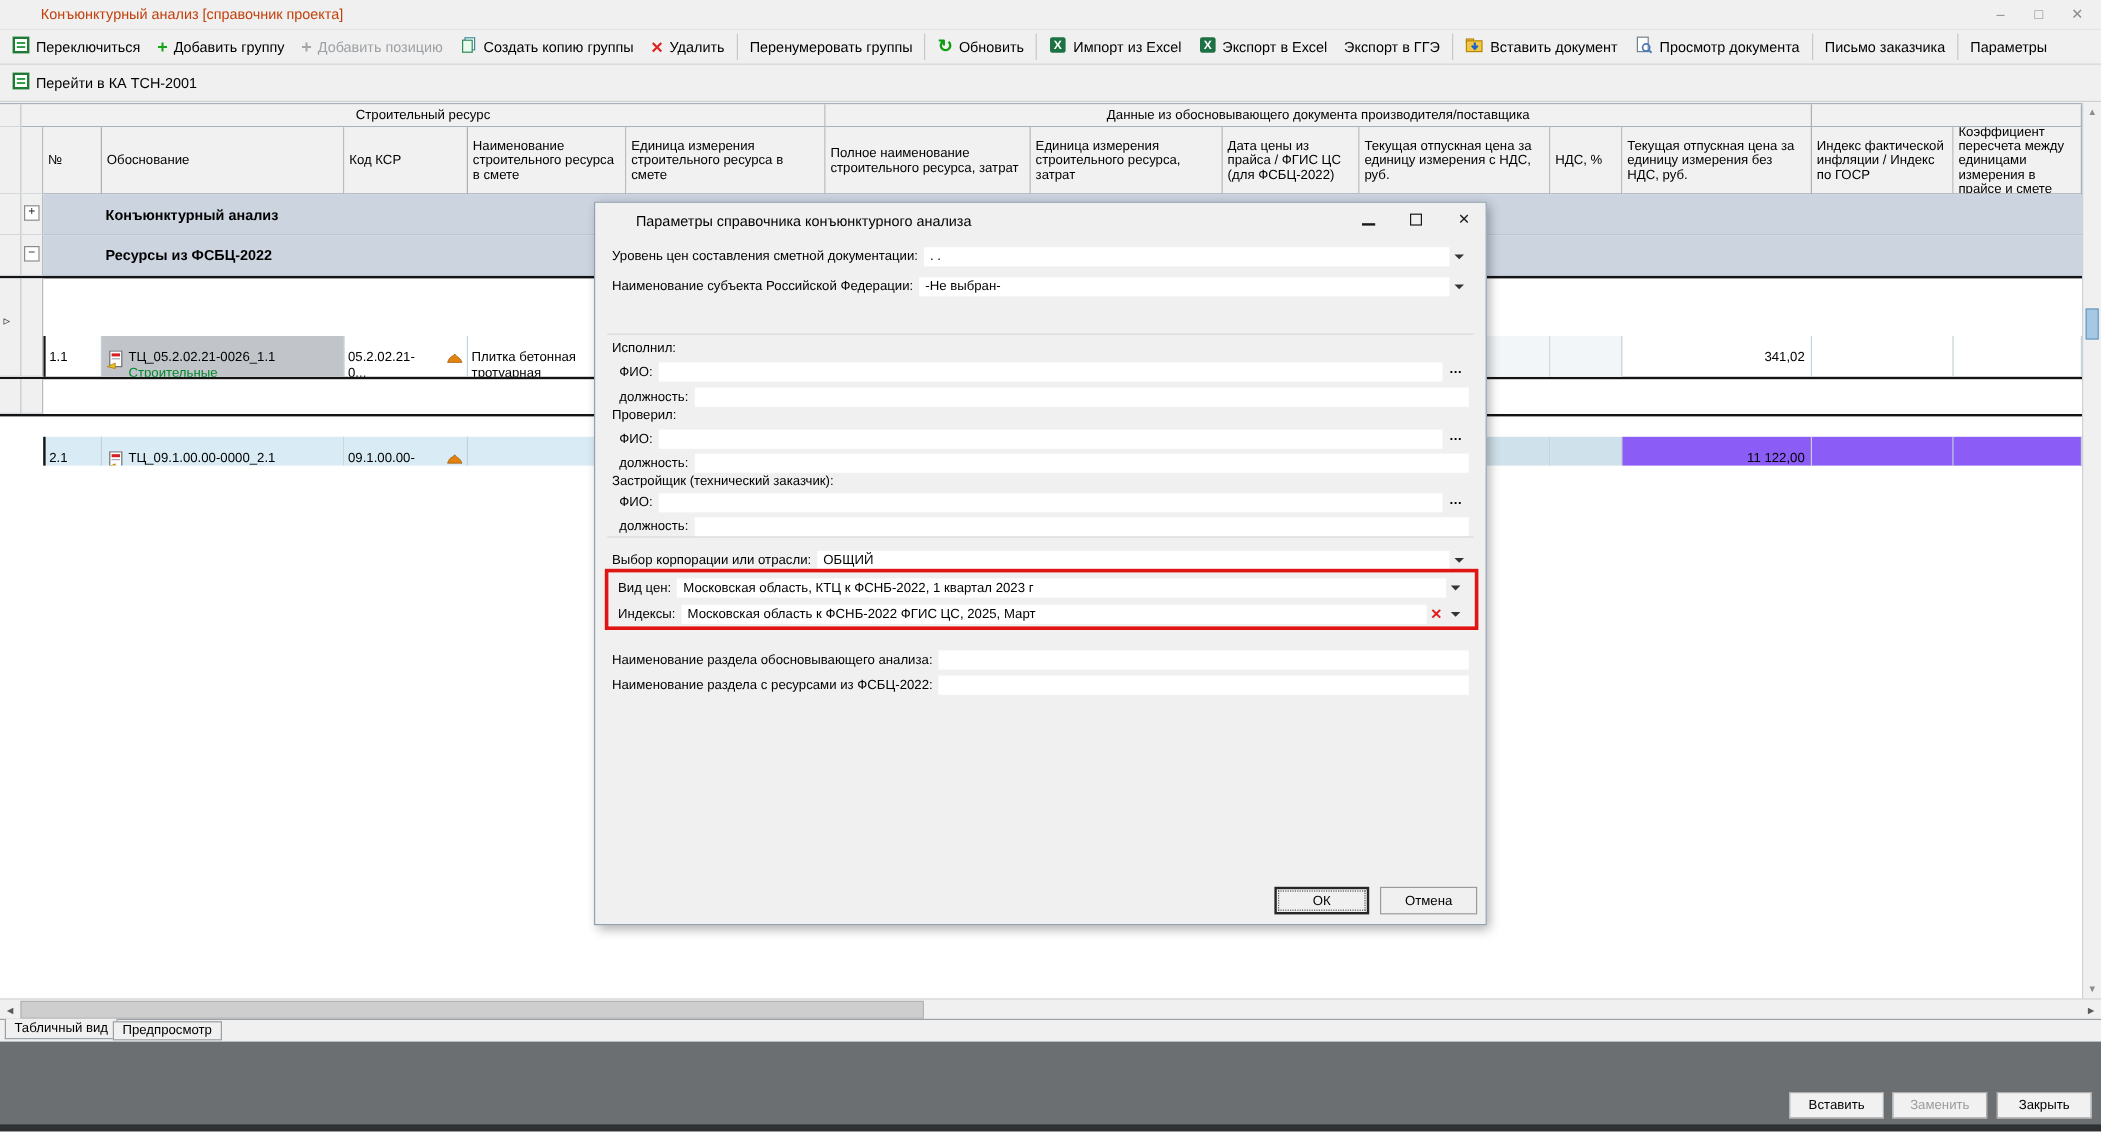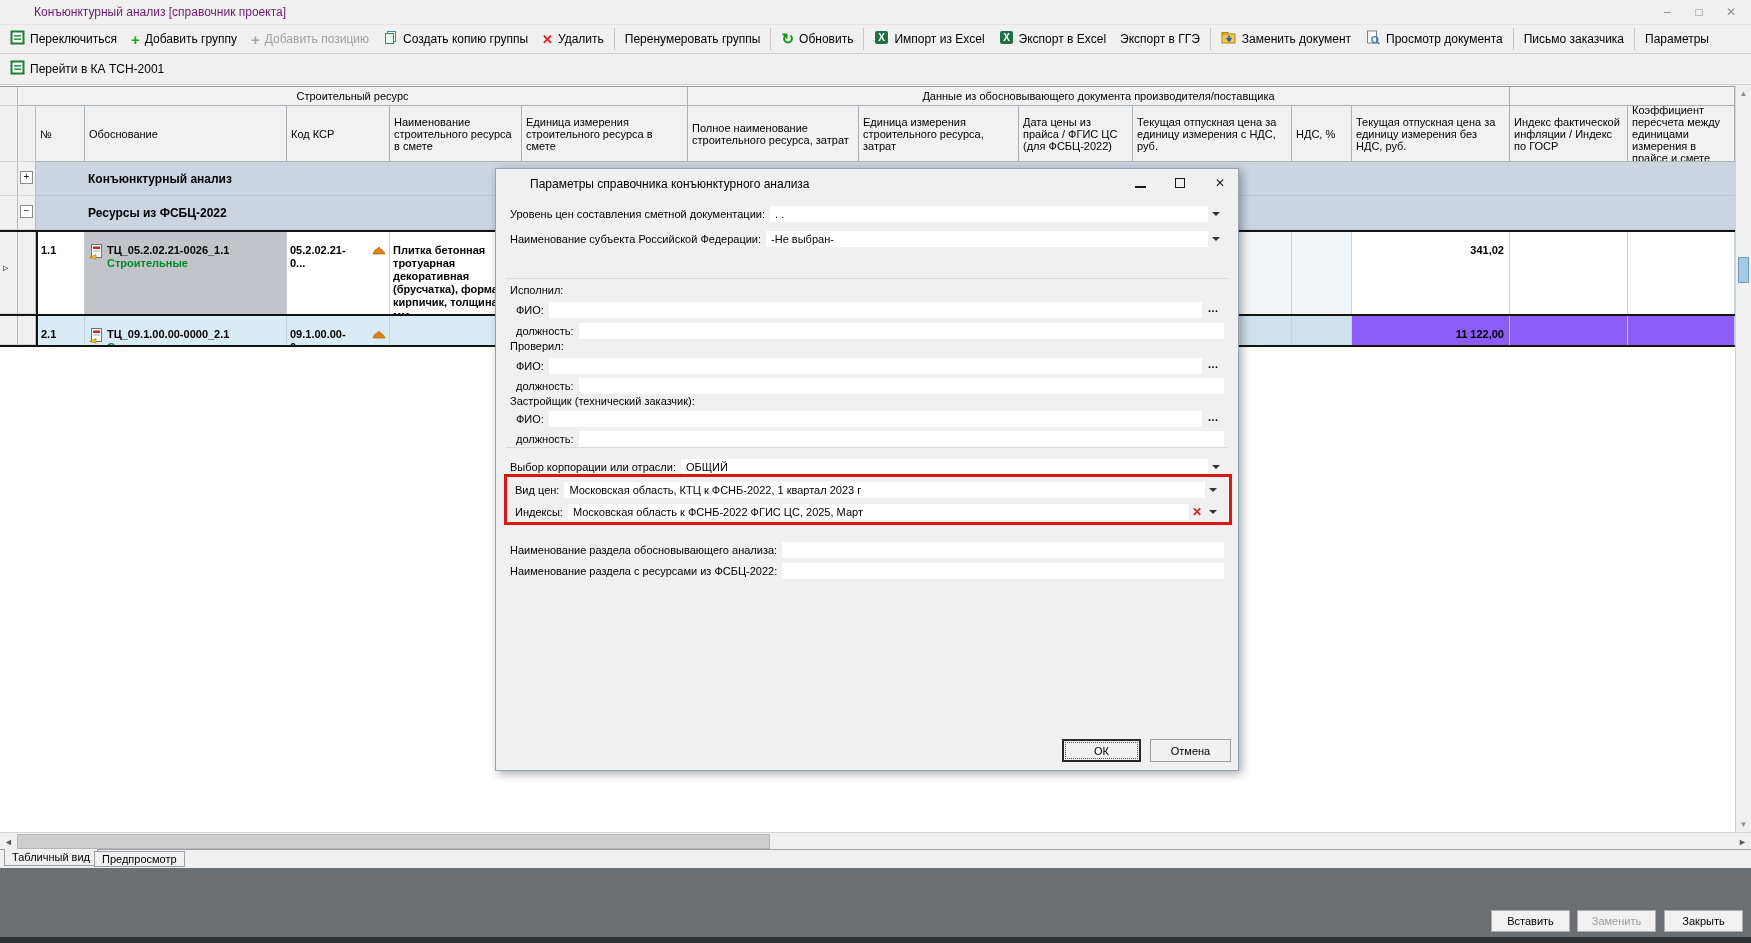--- a/index.html
+++ b/index.html
@@ -3,21 +3,21 @@
 <meta charset="utf-8">
 <style>
   * { box-sizing: border-box; margin: 0; padding: 0; }
   html,body { width:1751px; height:943px; }
   body {
     font-family:"Liberation Sans", sans-serif;
     font-size:12px; background:#f0f0f0; position:relative; overflow:hidden; color:#000;
   }
   
   .titlebar{position:absolute;top:0;left:0;width:1751px;height:24px;background:#f0f0f0;}
-  .title-text{position:absolute;left:34px;top:5px;color:#701a75;font-size:12px;}
+  .title-text{position:absolute;left:34px;top:5px;color:#c2410c;font-size:12px;}
   .win-ctrls{position:absolute;right:4px;top:0;height:24px;display:flex;}
   .win-ctrl{width:32px;height:24px;display:flex;align-items:center;justify-content:center;color:#8b8b8b;font-size:12px;}
   
   .toolbar1{position:absolute;top:24px;left:0;width:1751px;height:30px;background:#f0f0f0;
     border-top:1px solid #e4e4e4;border-bottom:1px solid #d0d0d0;display:flex;align-items:center;padding:0 3px;}
   .toolbar2{position:absolute;top:54px;left:0;width:1751px;height:31px;background:#f0f0f0;
     border-bottom:1px solid #d0d0d0;display:flex;align-items:center;padding:0 3px;}
   .tbtn{display:flex;align-items:center;gap:5px;padding:3px 7px;white-space:nowrap;font-size:12px;}
   .tbtn.disabled{color:#9da1a5;}
   .tsep{width:1px;height:22px;background:#c7c7c7;margin:0 3px;}
@@ -40,21 +40,21 @@
   .w-unit2{width:160px;flex:none;} .w-date{width:114px;flex:none;} .w-vatp{width:159px;flex:none;}
   .w-vat{width:60px;flex:none;} .w-novat{width:158px;flex:none;} .w-idx{width:118px;flex:none;} .w-koef{width:107px;flex:none;}
   .w-span1{width:670px;flex:none;} .w-span2{width:822px;flex:none;} .w-span3{width:225px;flex:none;}
   .grow{height:34px;}
   .band{flex:1;background:#ccd4e0;border-bottom:1px solid #bcc5d2;display:flex;align-items:center;
         padding-left:52px;font-weight:bold;font-size:12px;}
   .expander{position:absolute;left:2px;top:9px;width:13px;height:13px;background:#fff;border:1px solid #8a8a8a;
         font-size:10px;line-height:10px;text-align:center;color:#222;}
   .drow1{height:84px;border-top:2px solid #141414;}
   .drow2{height:33px;border-top:2px solid #141414;border-bottom:2px solid #141414;}
-  .dc{border-right:1px solid #c6d2da;font-size:11px;font-weight:bold;padding:12px 3px;overflow:hidden;line-height:13px;}
+  .dc{border-right:1px solid #c6d2da;font-size:11px;font-weight:normal;padding:12px 3px;overflow:hidden;line-height:13px;margin-top:48px;}
   .dc.first{border-left:2px solid #141414;}
   .money{text-align:right;padding-right:5px;}
   .obosn-in{display:flex;gap:3px;align-items:flex-start;}
   .res-type{color:#008a2e;}
   .ksr-in{display:flex;justify-content:space-between;align-items:flex-start;gap:12px;}
   .bg-sel{background:#c1c5c9;}
   .r1b{background:#f3f6f8;}
   .r2a{background:#d9ecf5;} .r2b{background:#cfe1ea;} .r2c{background:#8b5cf6;}
   .cur-arrow{position:absolute;left:3px;top:174px;font-size:11px;color:#444;}
   
@@ -166,21 +166,21 @@
   <div class="tbtn">
     <span>Экспорт в ГГЭ</span>
   </div>
   <div class="tsep"></div>
   <div class="tbtn">
     <span><svg width="16" height="15">
           <rect x="1" y="2.5" width="6" height="3" fill="#f2c744" stroke="#b8860b"></rect>
           <rect x="1" y="4" width="13" height="9" fill="#f2c744" stroke="#b8860b"></rect>
           <path d="M8 5.5 v4 M5.5 8 L8 10.8 L10.5 8" stroke="#1e64c8" stroke-width="1.8" fill="none"></path>
         </svg></span>
-    <span>Заменить документ</span>
+    <span>Вставить документ</span>
   </div>
   <div class="tbtn">
     <span><svg width="16" height="15">
           <rect x="2.5" y="1" width="9" height="12" fill="#fff" stroke="#708090"></rect>
           <circle cx="9.8" cy="9.6" r="3" fill="none" stroke="#4878b8" stroke-width="1.4"></circle>
           <line x1="12" y1="11.8" x2="14.3" y2="14" stroke="#4878b8" stroke-width="1.6"></line>
         </svg></span>
     <span>Просмотр документа</span>
   </div>
   <div class="tsep"></div>

